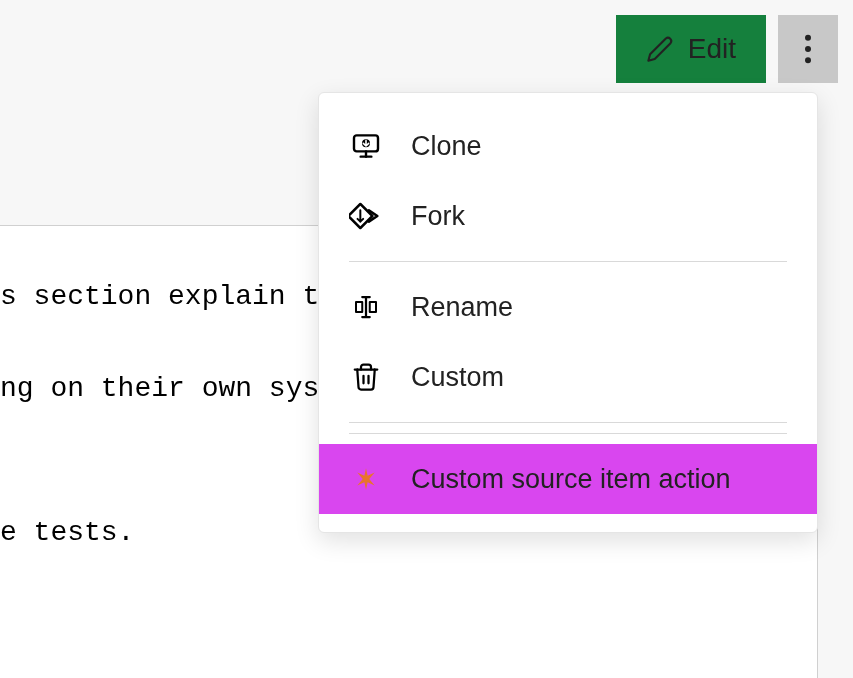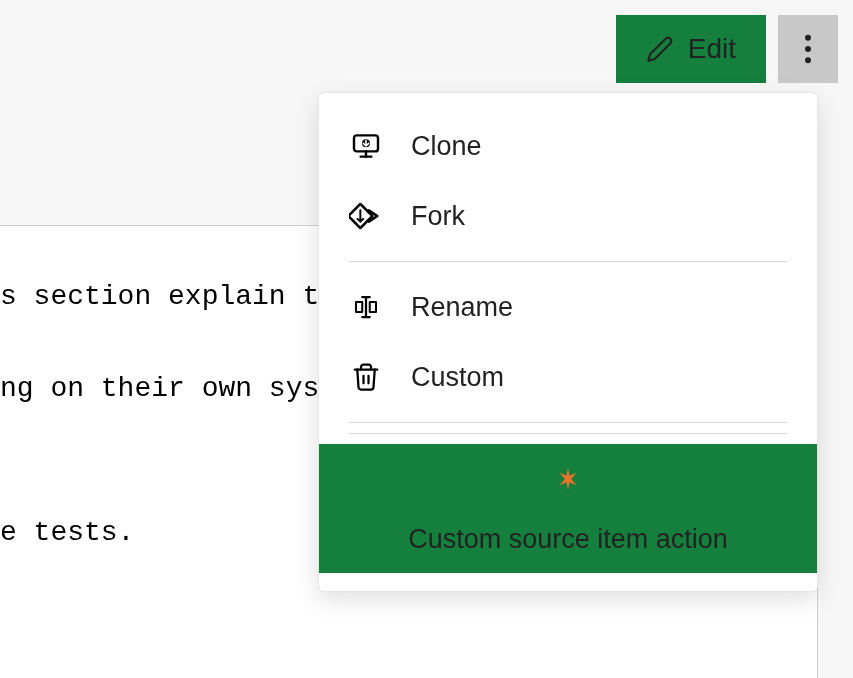--- a/index.html
+++ b/index.html
@@ -66,22 +66,21 @@
     .menu-item {
       display: flex;
       align-items: center;
       gap: 28px;
       padding: 18px 30px;
       font-size: 27px;
       color: #222;
       cursor: pointer;
     }
     .menu-item.highlighted {
-      background: #15803d;
-      flex-direction: column;
+      background: #d946ef;
     }
     .menu-item .icon-slot {
       width: 34px;
       height: 34px;
       display: flex;
       align-items: center;
       justify-content: center;
       flex-shrink: 0;
     }
     .menu-sep {

